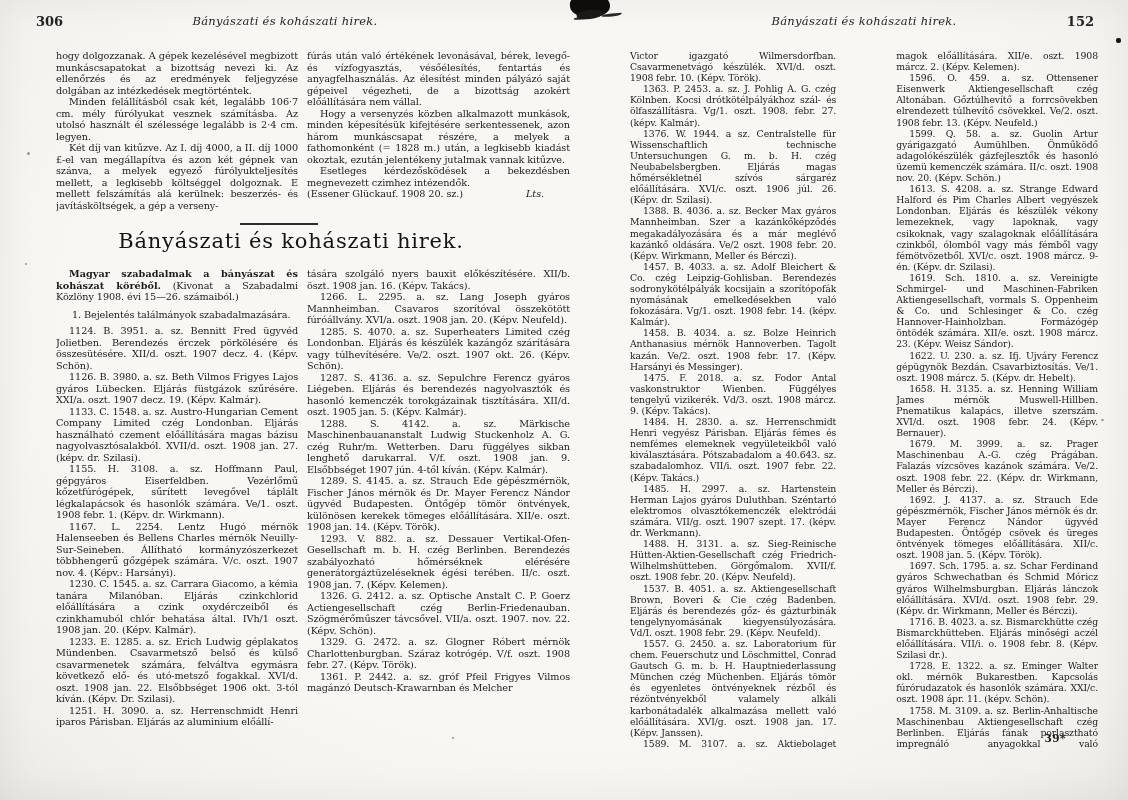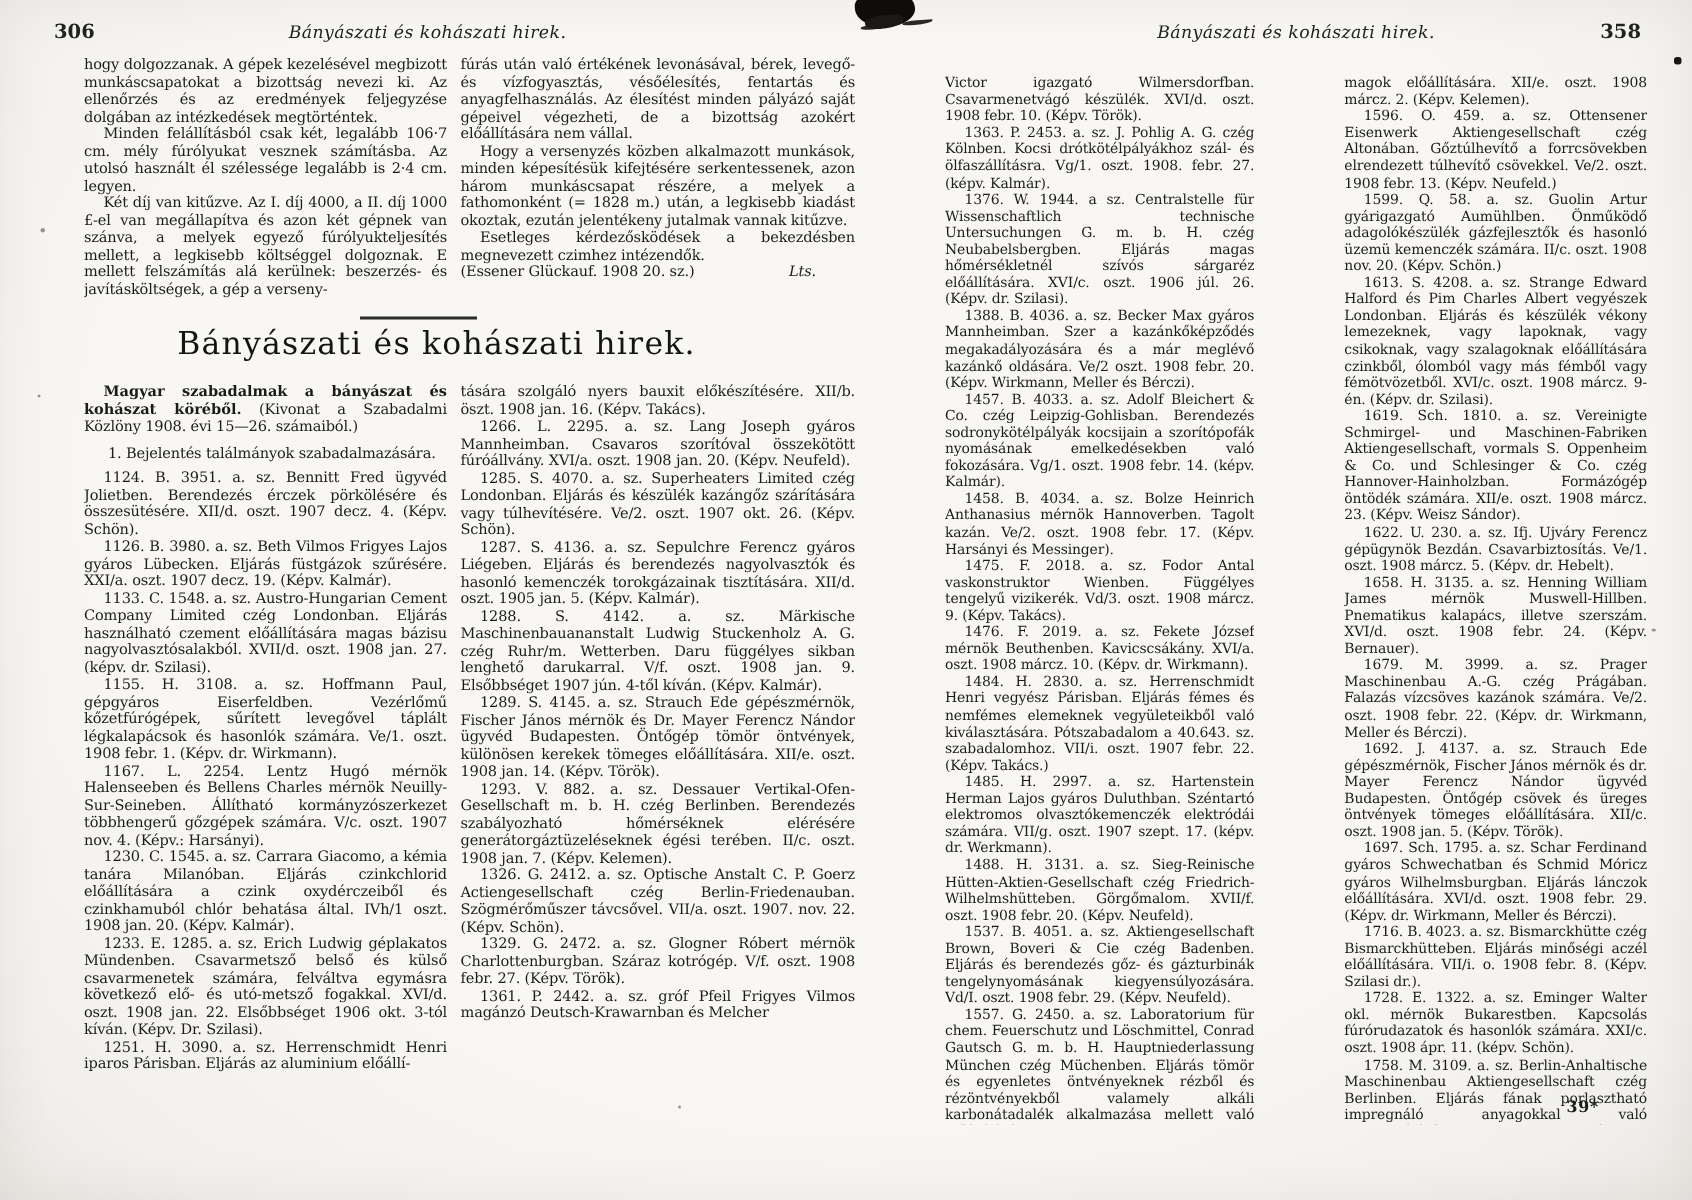--- a/index.html
+++ b/index.html
@@ -29,21 +29,21 @@
   .pageno-left{left:0;}
   .pageno-right{right:4px;}
 
   .cols{display:flex;margin-left:20px;}
   .page-left .col-a{width:242px;margin-right:9px;}
   .page-left .col-b{width:263px;}
   .page-right .cols{margin-left:0;}
   .page-right .col-a{width:230px;margin-right:13px;}
   .page-right .col-b{width:225px;}
 
-  .article-row{height:168px;overflow:hidden;margin-top:2px;justify-content:center;}
+  .article-row{height:168px;overflow:hidden;margin-top:14px;justify-content:center;}
   .list-row{height:474px;overflow:hidden;}
   .page-right .list-row{height:700px;margin-top:14px;gap:47px;}
 
   .col{overflow:hidden;}
   .page-left .col{font-size:9.7px;line-height:11.5px;}
   .page-right .col{font-size:9.3px;line-height:11.1px;}
   .para{
     margin:0;text-align:justify;text-indent:13px;
     letter-spacing:-0.1px;overflow-wrap:break-word;
   }
@@ -151,33 +151,32 @@
           <p class="para entry">1326. G. 2412. a. sz. Optische Anstalt C. P. Goerz Actiengesellschaft czég Berlin-Friedenauban. Szögmérőműszer távcsővel. VII/a. oszt. 1907. nov. 22. (Képv. Schön).</p>
           <p class="para entry">1329. G. 2472. a. sz. Glogner Róbert mérnök Charlottenburgban. Száraz kotrógép. V/f. oszt. 1908 febr. 27. (Képv. Török).</p>
           <p class="para entry">1361. P. 2442. a. sz. gróf Pfeil Frigyes Vilmos magánzó Deutsch-Krawarnban és Melcher</p>
         </div>
     </div>
   </div>
 
   <div class="page page-right">
     <div class="page-header">
       <span class="running-header">Bányászati és kohászati hirek.</span>
-      <span class="pageno pageno-right">358</span>
+      <span class="pageno pageno-right">152</span>
     </div>
 
     <div class="cols list-row">
       <div class="col col-a">
           <p class="para cont">Victor igazgató Wilmersdorfban. Csavarmenetvágó készülék. XVI/d. oszt. 1908 febr. 10. (Képv. Török).</p>
           <p class="para entry">1363. P. 2453. a. sz. J. Pohlig A. G. czég Kölnben. Kocsi drótkötélpályákhoz szál- és ölfaszállításra. Vg/1. oszt. 1908. febr. 27. (képv. Kalmár).</p>
           <p class="para entry">1376. W. 1944. a sz. Centralstelle für Wissenschaftlich technische Untersuchungen G. m. b. H. czég Neubabelsbergben. Eljárás magas hőmérsékletnél szívós sárgaréz előállítására. XVI/c. oszt. 1906 júl. 26. (Képv. dr. Szilasi).</p>
           <p class="para entry">1388. B. 4036. a. sz. Becker Max gyáros Mannheimban. Szer a kazánkőképződés megakadályozására és a már meglévő kazánkő oldására. Ve/2 oszt. 1908 febr. 20. (Képv. Wirkmann, Meller és Bérczi).</p>
           <p class="para entry">1457. B. 4033. a. sz. Adolf Bleichert &amp; Co. czég Leipzig-Gohlisban. Berendezés sodronykötélpályák kocsijain a szorítópofák nyomásának emelkedésekben való fokozására. Vg/1. oszt. 1908 febr. 14. (képv. Kalmár).</p>
           <p class="para entry">1458. B. 4034. a. sz. Bolze Heinrich Anthanasius mérnök Hannoverben. Tagolt kazán. Ve/2. oszt. 1908 febr. 17. (Képv. Harsányi és Messinger).</p>
           <p class="para entry">1475. F. 2018. a. sz. Fodor Antal vaskonstruktor Wienben. Függélyes tengelyű vizikerék. Vd/3. oszt. 1908 márcz. 9. (Képv. Takács).</p>
-          <p class="para entry">1476. F. 2019. a. sz. Fekete József mérnök Beuthenben. Kavicscsákány. XVI/a. oszt. 1908 márcz. 10. (Képv. dr. Wirkmann).</p>
           <p class="para entry">1484. H. 2830. a. sz. Herrenschmidt Henri vegyész Párisban. Eljárás fémes és nemfémes elemeknek vegyületeikből való kiválasztására. Pótszabadalom a 40.643. sz. szabadalomhoz. VII/i. oszt. 1907 febr. 22. (Képv. Takács.)</p>
           <p class="para entry">1485. H. 2997. a. sz. Hartenstein Herman Lajos gyáros Duluthban. Széntartó elektromos olvasztókemenczék elektródái számára. VII/g. oszt. 1907 szept. 17. (képv. dr. Werkmann).</p>
           <p class="para entry">1488. H. 3131. a. sz. Sieg-Reinische Hütten-Aktien-Gesellschaft czég Friedrich-Wilhelmshütteben. Görgőmalom. XVII/f. oszt. 1908 febr. 20. (Képv. Neufeld).</p>
           <p class="para entry">1537. B. 4051. a. sz. Aktiengesellschaft Brown, Boveri &amp; Cie czég Badenben. Eljárás és berendezés gőz- és gázturbinák tengelynyomásának kiegyensúlyozására. Vd/I. oszt. 1908 febr. 29. (Képv. Neufeld).</p>
           <p class="para entry">1557. G. 2450. a. sz. Laboratorium für chem. Feuerschutz und Löschmittel, Conrad Gautsch G. m. b. H. Hauptniederlassung München czég Müchenben. Eljárás tömör és egyenletes öntvényeknek rézből és rézöntvényekből valamely alkáli karbonátadalék alkalmazása mellett való előállítására. XVI/g. oszt. 1908 jan. 17. (Képv. Janssen).</p>
           <p class="para entry">1589. M. 3107. a. sz. Aktiebolaget Malcus Holmquist czég Halmstadtban. Gép öntési</p>
         </div>
       <div class="col col-b">
           <p class="para cont">magok előállítására. XII/e. oszt. 1908 márcz. 2. (Képv. Kelemen).</p>
           <p class="para entry">1596. O. 459. a. sz. Ottensener Eisenwerk Aktiengesellschaft czég Altonában. Gőztúlhevítő a forrcsövekben elrendezett túlhevítő csövekkel. Ve/2. oszt. 1908 febr. 13. (Képv. Neufeld.)</p>

